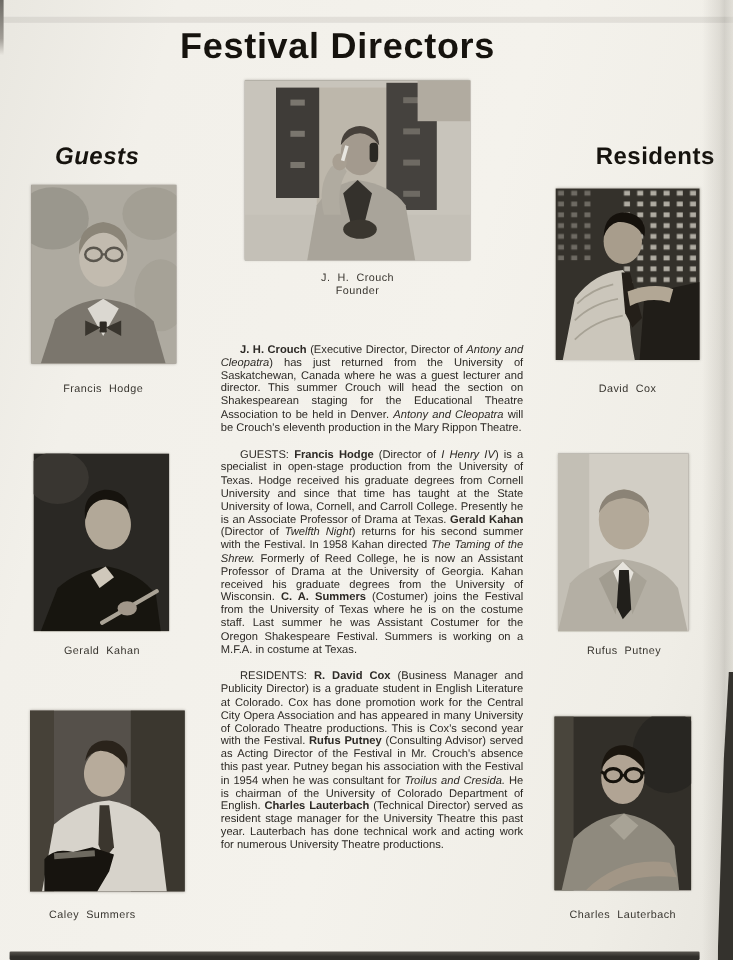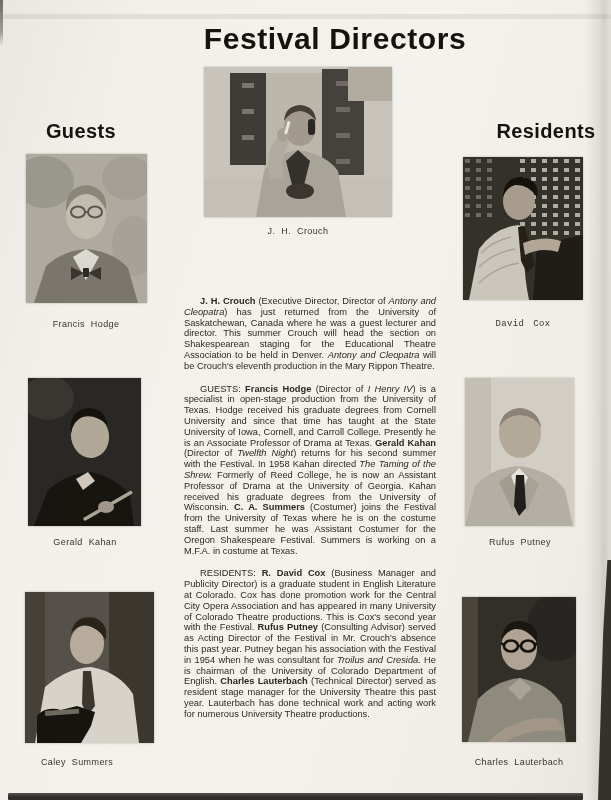--- a/index.html
+++ b/index.html
@@ -5,57 +5,57 @@
   html,body{margin:0;padding:0;}
   body{
     width:611px;height:800px;position:relative;overflow:hidden;
     background:linear-gradient(105deg,#e9e7e0 0%,#f2f0ea 18%,#f4f2ec 55%,#efede6 85%,#e7e5de 100%);
     font-family:"Liberation Sans","DejaVu Sans",sans-serif;
     color:#27241f;
   }
   .abs{position:absolute;}
   
   .title{
-    left:150px;top:22px;width:370px;margin:0;text-align:center;
+    left:150px;top:22px;width:370px;margin:0;text-align:left;
     font-size:30px;font-weight:bold;letter-spacing:.6px;color:#16130e;
   }
   .col-head{
     margin:0;width:130px;text-align:center;top:120px;
     font-size:20px;font-weight:bold;letter-spacing:.4px;color:#16130e;
   }
-  .guests-head{left:16px;}
+  .guests-head{left:16px;font-style:italic;}
   .residents-head{left:481px;}
   
   .photo{padding:0;margin:0;background:#9a958c;box-shadow:0 0 2px rgba(60,55,45,.35);}
   .photo svg{display:block;width:100%;height:100%;}
   .ph-crouch{left:204px;top:67px;width:188px;height:150px;}
   .ph-hodge{left:26px;top:154px;width:121px;height:149px;}
   .ph-kahan{left:28px;top:378px;width:113px;height:148px;}
   .ph-summers{left:25px;top:592px;width:129px;height:151px;}
   .ph-cox{left:463px;top:157px;width:120px;height:143px;}
   .ph-putney{left:465px;top:378px;width:109px;height:148px;}
   .ph-lauterbach{left:462px;top:597px;width:114px;height:145px;}
   
   .caption{
     text-align:center;font-size:9px;line-height:10.5px;
     letter-spacing:.4px;word-spacing:3px;color:#38352f;
   }
   .cap-crouch{left:204px;top:226px;width:188px;}
   .cap-hodge{left:16px;top:319px;width:140px;}
   .cap-kahan{left:20px;top:537px;width:130px;}
   .cap-summers{left:4px;top:757px;width:146px;}
-  .cap-cox{left:453px;top:319px;width:140px;font-family:Liberation Mono, monospace;}
+  .cap-cox{left:453px;top:319px;width:140px;}
   .cap-putney{left:455px;top:537px;width:130px;}
   .cap-lauterbach{left:447px;top:757px;width:144px;}
   
   .article{
     left:184px;top:284px;width:252px;
     font-size:9.3px;line-height:10.8px;text-align:justify;color:#2c2925;
   }
-  .body-para{margin:12px 0 12px 0;text-indent:16px;}
+  .body-para{margin:2px 0 12px 0;text-indent:16px;}
   .body-para .b{font-weight:bold;}
   .body-para .i{font-style:italic;}
   
   .edge-topleft{left:0;top:0;width:3px;height:46px;
     background:linear-gradient(#6d6b65,#a19d96 70%,rgba(160,156,148,0));}
   .edge-bottom{left:8px;top:793px;width:575px;height:7px;
     background:linear-gradient(#57544e,#2f2d29 60%);border-radius:1px;}
   .edge-right-shadow{right:0;top:0;width:26px;height:800px;
     background:linear-gradient(90deg,rgba(0,0,0,0) 0,rgba(110,104,94,.14) 55%,rgba(90,86,78,.20) 72%,rgba(215,212,204,.55) 100%);}
   .edge-right-dark{right:0;top:560px;width:13px;height:240px;background:#34322d;
@@ -92,20 +92,21 @@
     <path d="M80 54 Q81 39 96 38 Q111 39 112 54 Q104 44 96 44 Q87 44 80 54 Z" fill="#46403a"></path>
     <rect x="104" y="52" width="7" height="16" rx="3" fill="#2a2823"></rect>
     <path d="M66 112 Q60 88 72 72 L80 68 L85 76 Q76 90 80 112 Z" fill="#b0aba0"></path>
     <ellipse cx="79" cy="68" rx="6" ry="7" fill="#a89f92"></ellipse>
     <rect x="82" y="54" width="3" height="13" fill="#e8e6e0" transform="rotate(16 83 60)"></rect>
     <ellipse cx="96" cy="124" rx="14" ry="8" fill="#3a362f"></ellipse>
   </svg>
 </figure>
 <div class="abs caption cap-crouch">
   <div>J. H. Crouch</div>
+  <div>Founder</div>
 </div>
 
 <figure class="abs photo ph-hodge">
   <svg viewBox="0 0 121 149" preserveAspectRatio="none">
     <rect width="121" height="149" fill="#aeaaa0"></rect>
     <ellipse cx="18" cy="28" rx="30" ry="26" fill="#928e84" opacity="0.7"></ellipse>
     <ellipse cx="102" cy="24" rx="26" ry="22" fill="#9b978c" opacity="0.6"></ellipse>
     <ellipse cx="108" cy="92" rx="22" ry="30" fill="#9e998e" opacity="0.5"></ellipse>
     <path d="M8 149 L20 112 Q36 97 60 95 Q88 98 102 114 L112 149 Z" fill="#7b766d"></path>
     <path d="M47 103 L60 95 L73 103 L60 126 Z" fill="#dbd8d1"></path>

